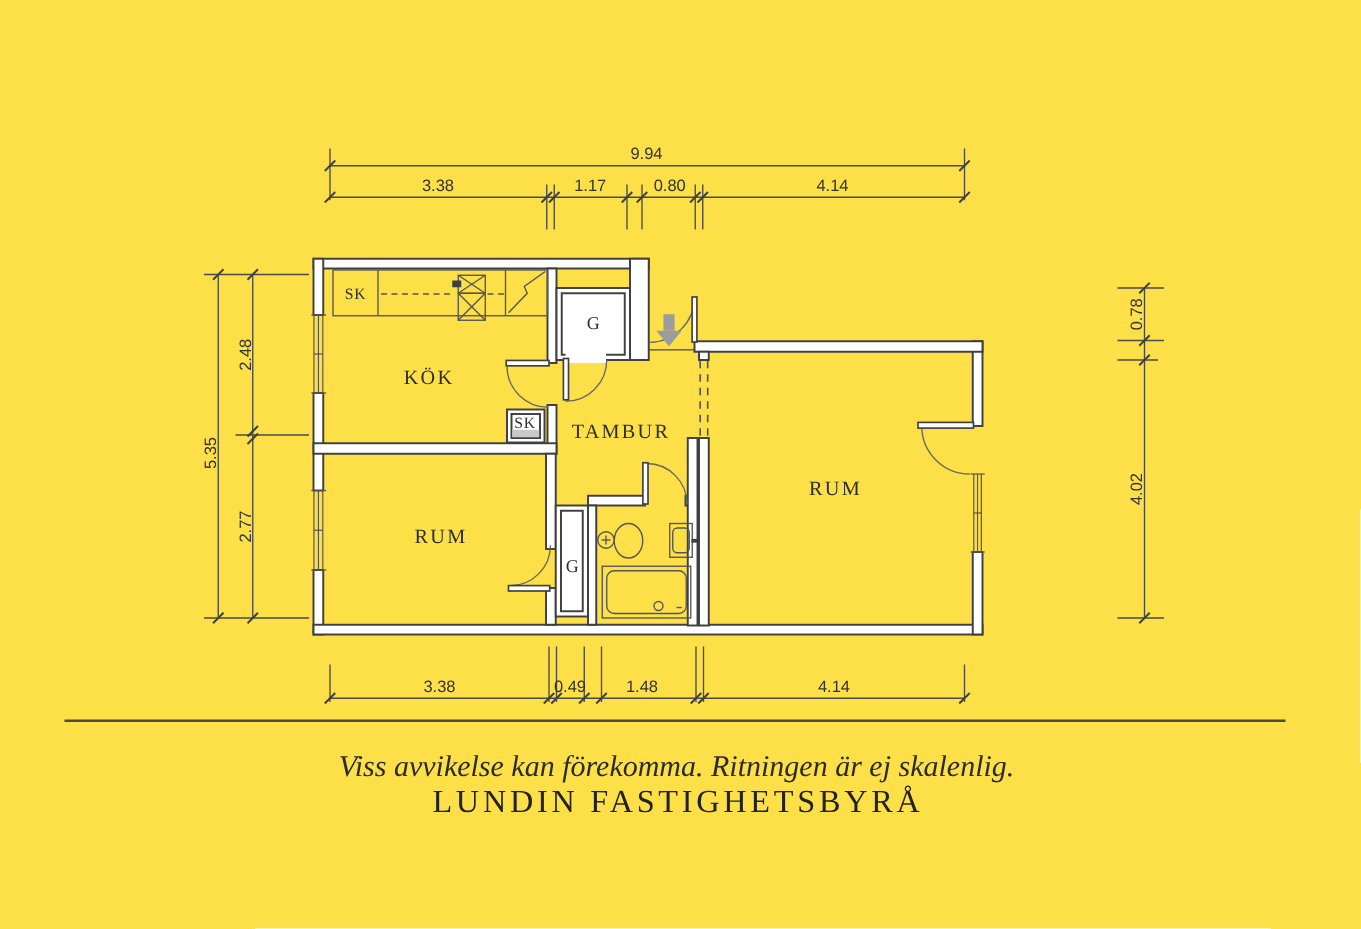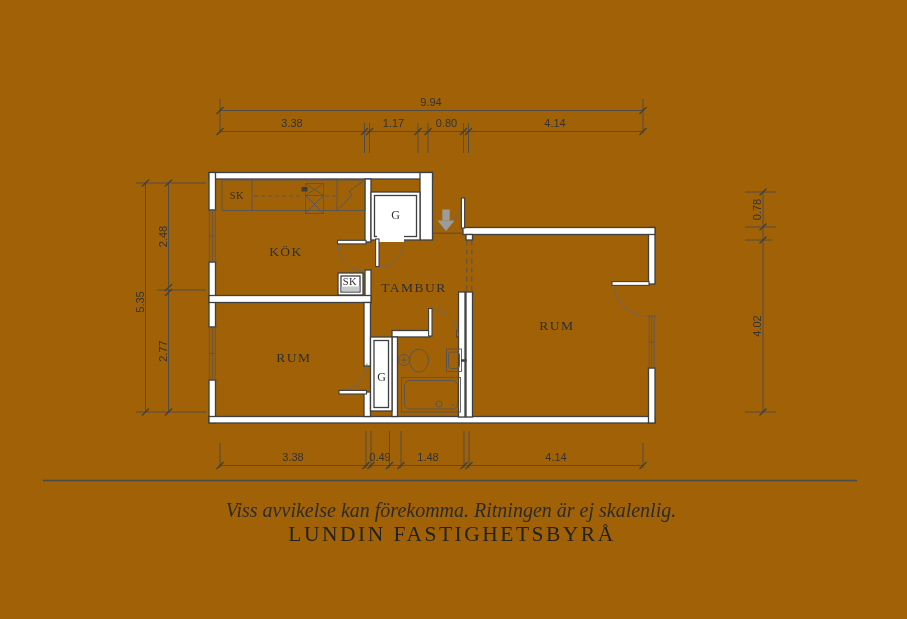--- a/index.html
+++ b/index.html
@@ -1,16 +1,16 @@
 <!DOCTYPE html>
 <html><head>
 <meta charset="utf-8">
 <style>
   html,body { margin:0; padding:0; background:#fff; }
-  #page { position:relative; width:907px; height:619px; background:#a16207; overflow:hidden;
+  #page { position:relative; width:907px; height:619px; background:#fde047; overflow:hidden;
           font-family:"Liberation Sans", sans-serif; }
   svg { position:absolute; left:0; top:0; }
 
   
   .dl { stroke:#4a4a4a; stroke-width:0.9; fill:none; }
   .tk { stroke:#3f3f3f; stroke-width:1.3; }
   .dt { font-family:"Liberation Sans",sans-serif; font-size:11px; fill:#333; text-anchor:middle; }
 
   
   .w  { fill:#ffffff; stroke:#3f3f3f; stroke-width:1.3; }

